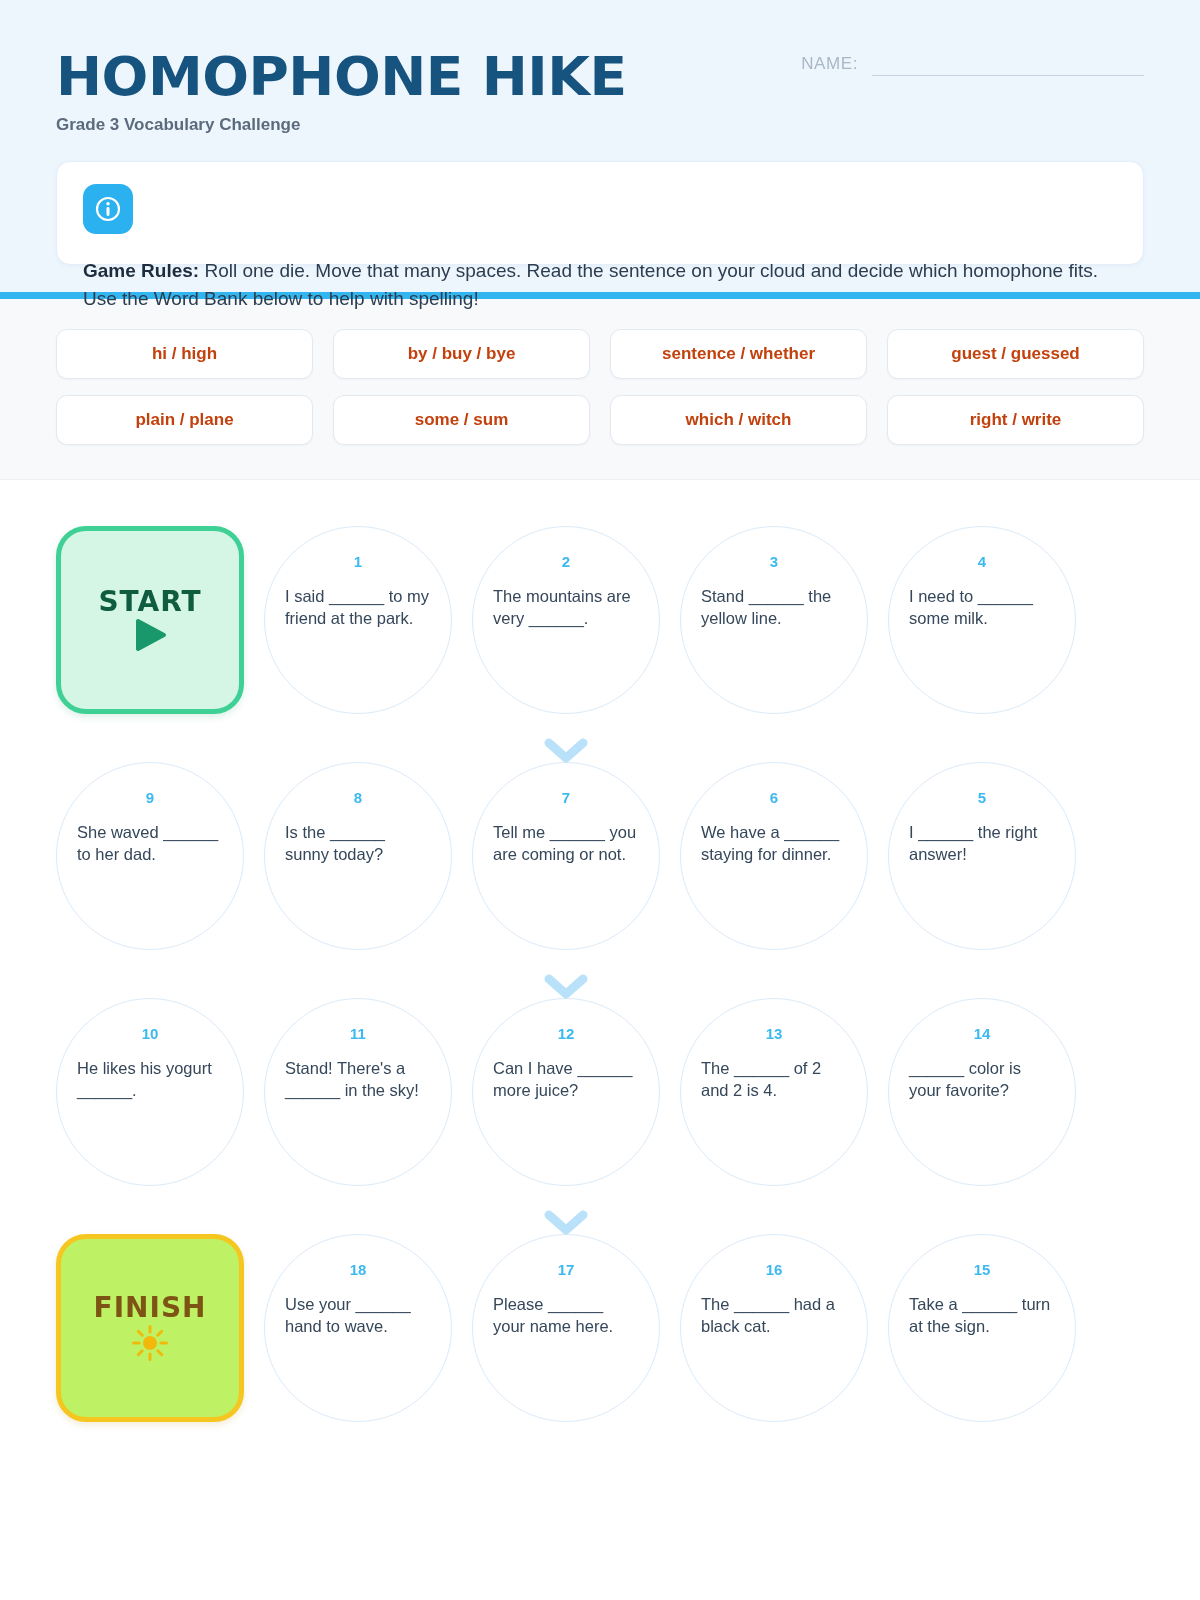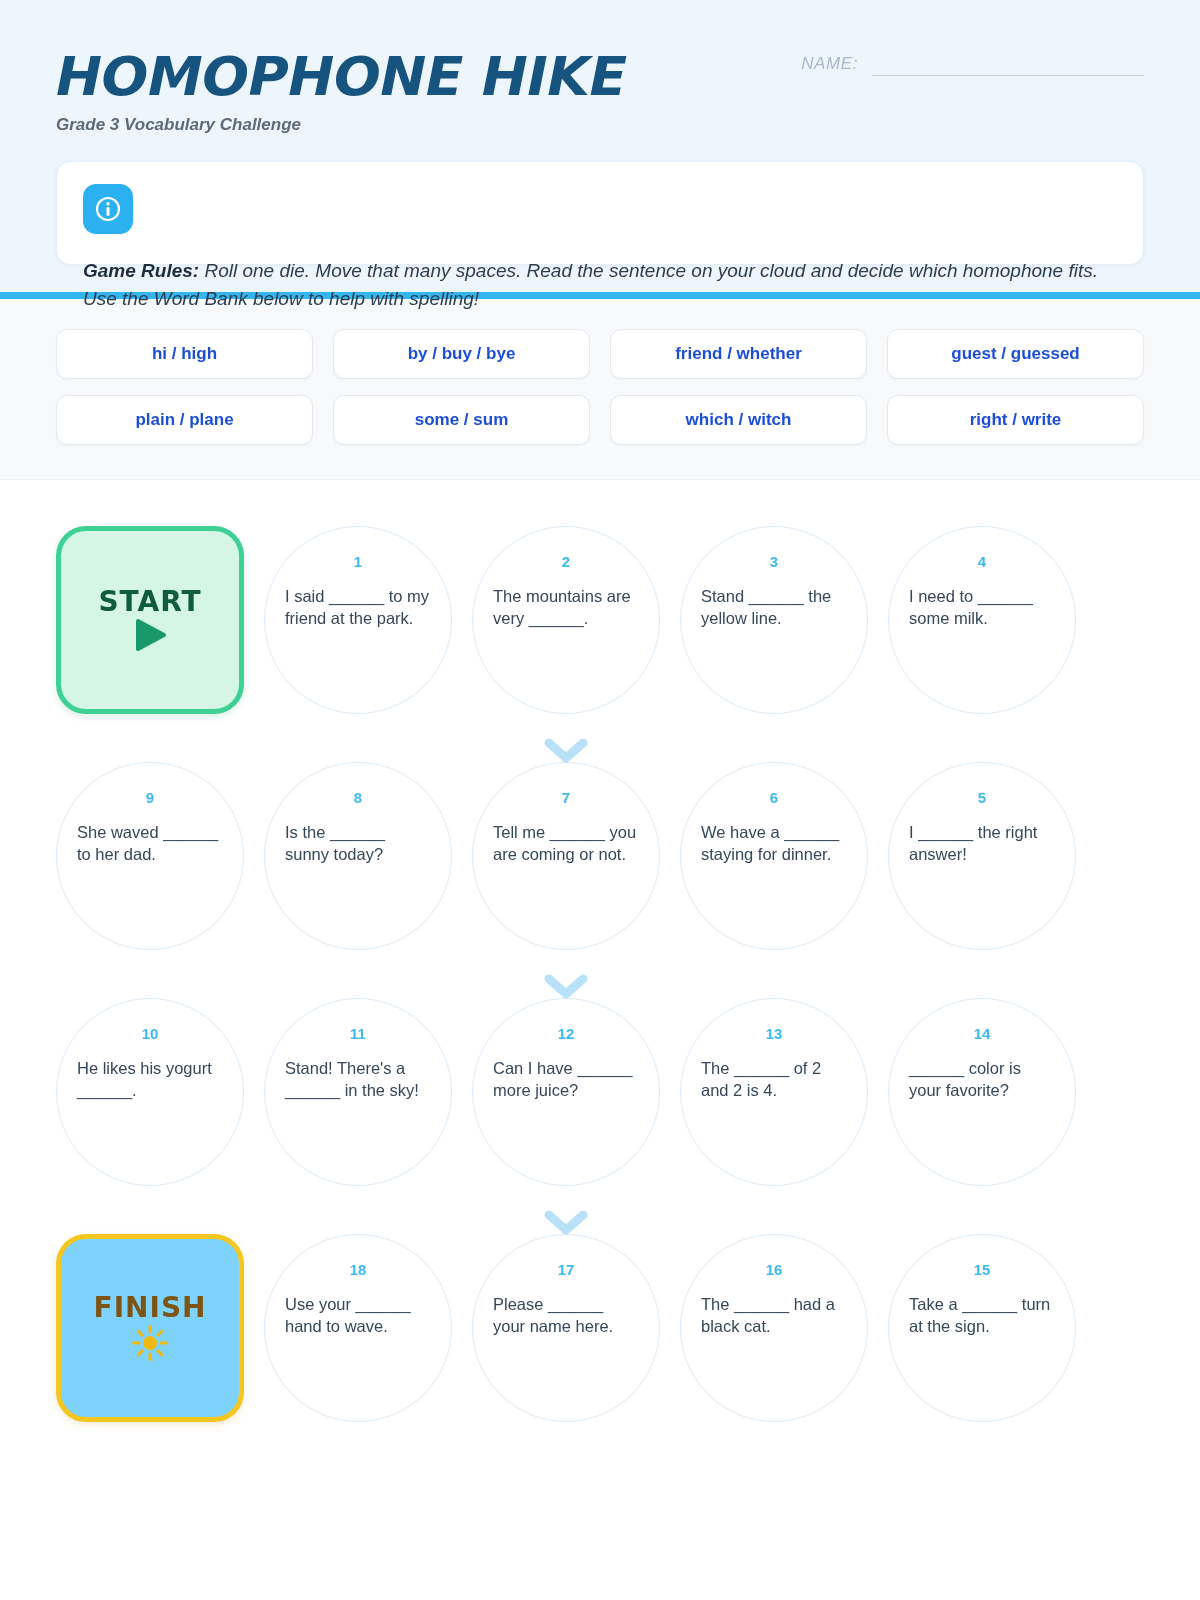--- a/index.html
+++ b/index.html
@@ -14,21 +14,20 @@
     overflow: hidden;
   }
 
   
   .header {
     background: #eef6fd;
     padding: 44px 56px 0 56px;
     height: 292px;
     box-sizing: border-box;
     position: relative;
-    font-style: italic;
   }
   .header-top {
     display: flex;
     justify-content: space-between;
     align-items: flex-start;
   }
   .title-block { padding-top: 6px; }
   .worksheet-title {
     font-size: 54px;
     font-weight: bold;
@@ -126,21 +125,21 @@
   .wb-pill {
     background: #ffffff;
     border: 1px solid #e4e9ef;
     border-radius: 11px;
     height: 48px;
     display: flex;
     align-items: center;
     justify-content: center;
     font-size: 17px;
     font-weight: bold;
-    color: #1d4ed8;
+    color: #c2410c;
     box-shadow: 0 1px 2px rgba(100,130,160,0.05);
   }
 
   
   .board {
     padding: 46px 56px 40px 56px;
     background: #ffffff;
   }
   .board-row {
     display: flex;
@@ -194,21 +193,21 @@
     box-shadow: 0 3px 7px rgba(60,170,120,0.18);
   }
   .tile-start .tile-label {
     font-size: 28px;
     font-weight: bold;
     color: #0f5c40;
     letter-spacing: 1px;
     font-family: "DejaVu Sans", sans-serif;
   }
   .tile-finish {
-    background: #7dd3fc;
+    background: #bef264;
     border: 5px solid #f4c61f;
     box-shadow: 0 3px 7px rgba(190,150,30,0.18);
   }
   .tile-finish .tile-label {
     font-size: 28px;
     font-weight: bold;
     color: #7d5414;
     letter-spacing: 1px;
     font-family: "DejaVu Sans", sans-serif;
   }
@@ -253,21 +252,21 @@
     </div>
   </div>
 </div>
 
 <div class="divider"></div>
 
 <div class="wordbank">
   <div class="wb-grid">
     <div class="wb-pill">hi / high</div>
     <div class="wb-pill">by / buy / bye</div>
-    <div class="wb-pill">friend / whether</div>
+    <div class="wb-pill">sentence / whether</div>
     <div class="wb-pill">guest / guessed</div>
     <div class="wb-pill">plain / plane</div>
     <div class="wb-pill">some / sum</div>
     <div class="wb-pill">which / witch</div>
     <div class="wb-pill">right / write</div>
   </div>
 </div>
 
 <div class="board">
 

